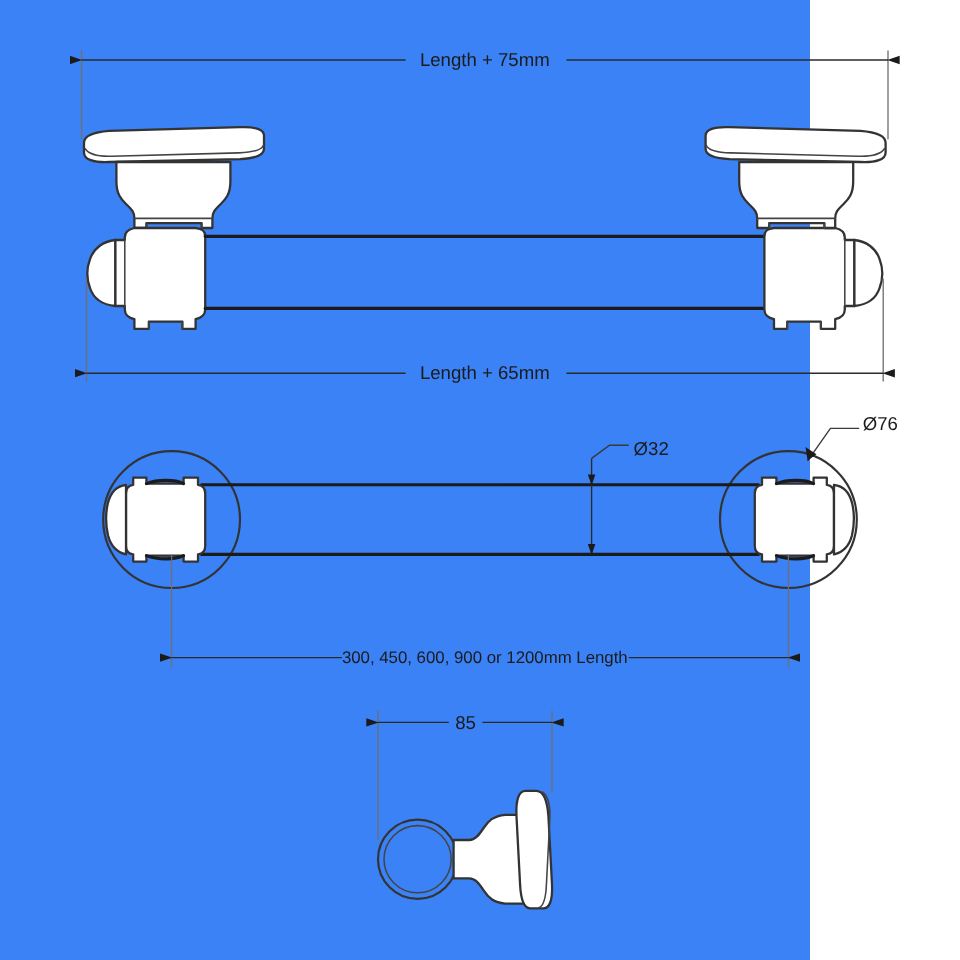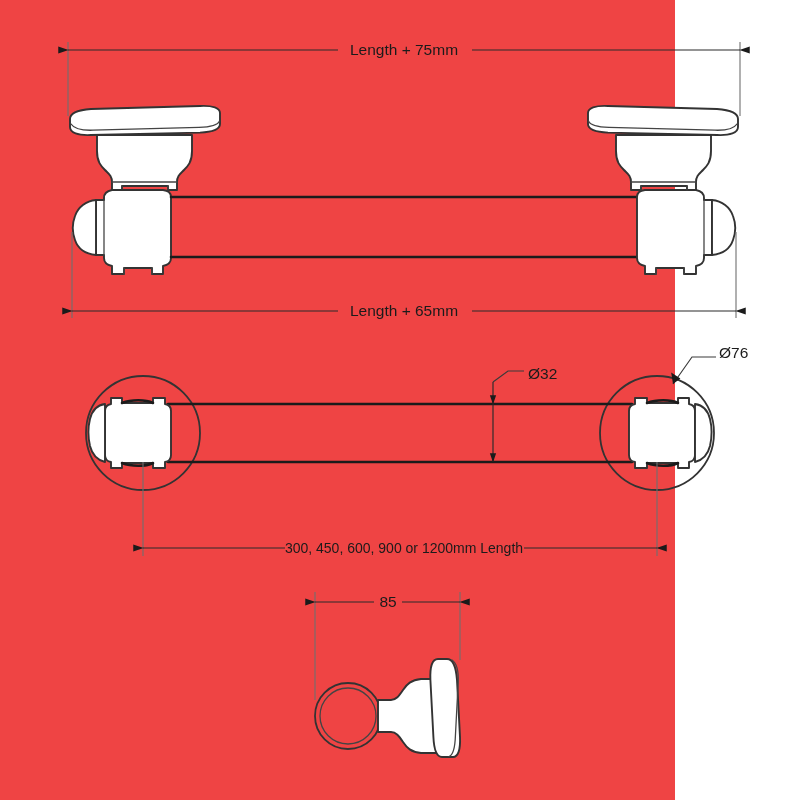--- a/index.html
+++ b/index.html
@@ -11,21 +11,21 @@
   body {
     width: 800px;
     height: 800px;
     font-family: "Liberation Sans", sans-serif;
     overflow: hidden;
   }
   #drawing-root {
     position: relative;
     width: 675px;
     height: 800px;
-    background: #ef4444;
+    background: #3b82f6;
     text-align: right;
   }
   svg#technical-drawing {
     display: block;
     width: 800px;
     height: 800px;
   }
   .dim-text {
     font-family: "Liberation Sans", sans-serif;
     font-size: 15.5px;

